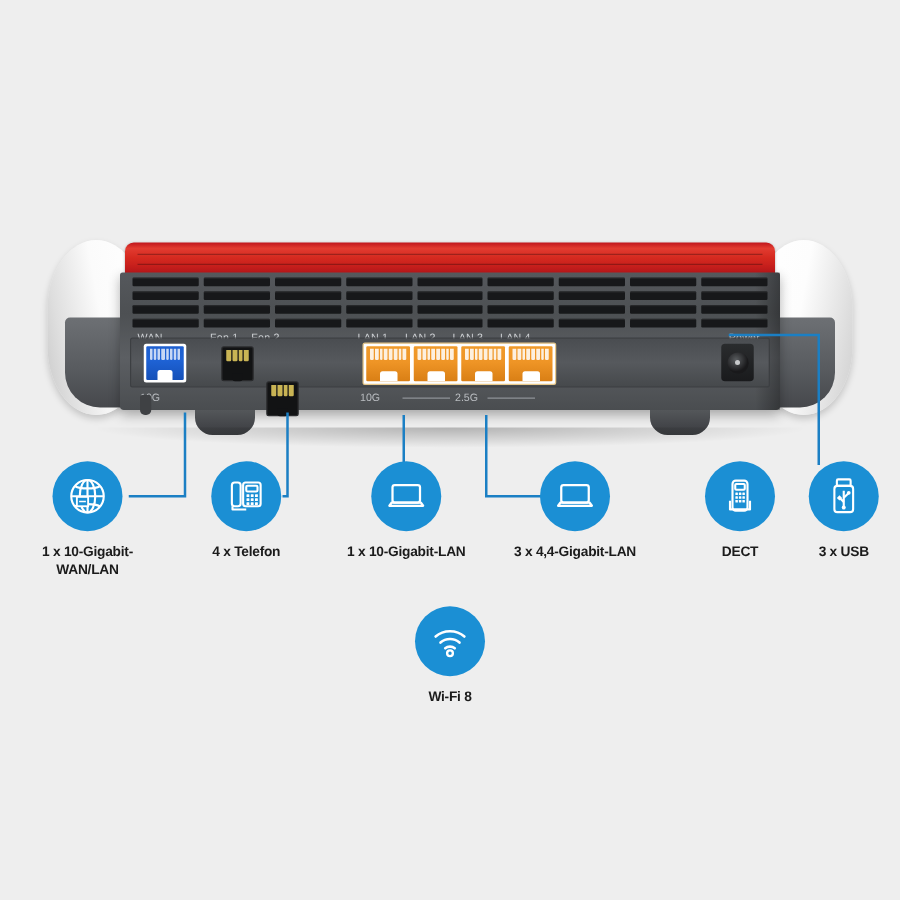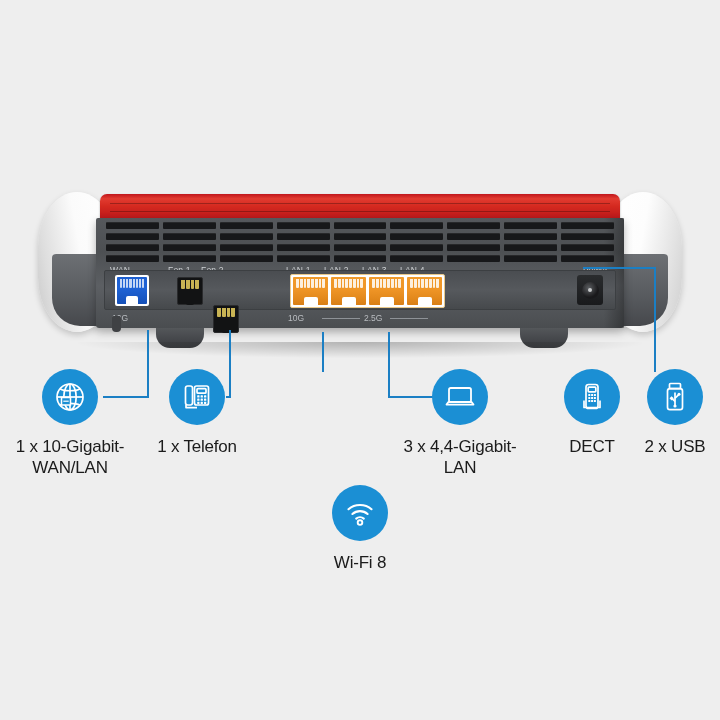--- a/index.html
+++ b/index.html
@@ -180,21 +180,21 @@
   .feature {
     position:absolute; width:124px; text-align:center;
   }
   .circle {
     width:56px; height:56px; border-radius:50%;
     background:#1b8fd4; margin:0 auto;
     display:flex; align-items:center; justify-content:center;
   }
   .circle svg { display:block; }
   .feat-label {
-    margin-top:11px; font-size:17px; font-weight:normal; color:#1b1b1b;
+    margin-top:11px; font-size:11px; font-weight:bold; color:#1b1b1b;
     line-height:1.25; letter-spacing:-.2px; white-space:pre-line;
   }
 </style>
 </head>
 <body>
 
 <div id="stage">
 
   <div class="router">
 
@@ -420,23 +420,34 @@
           <rect x="24.0" y="15.3" width="2.3" height="2.3" rx=".4"></rect>
           <rect x="17.2" y="18.5" width="2.3" height="2.3" rx=".4"></rect>
           <rect x="20.6" y="18.5" width="2.3" height="2.3" rx=".4"></rect>
           <rect x="24.0" y="18.5" width="2.3" height="2.3" rx=".4"></rect>
           <rect x="17.2" y="21.7" width="2.3" height="2.3" rx=".4"></rect>
           <rect x="20.6" y="21.7" width="2.3" height="2.3" rx=".4"></rect>
           <rect x="24.0" y="21.7" width="2.3" height="2.3" rx=".4"></rect>
         </g>
       </svg>
     </div>
-    <div class="feat-label">1 x Telefon</div>
-  </div>
-
+    <div class="feat-label">4 x Telefon</div>
+  </div>
+
+  <div class="feature" style="left:263px; top:369px;">
+    <div class="circle">
+      <svg width="36" height="36" viewBox="0 0 36 36">
+        <g fill="none" stroke="#ffffff" stroke-width="1.8" stroke-linejoin="round">
+          <rect x="7" y="9" width="22" height="14" rx="1.8"></rect>
+          <path d="M4.5,25.6 L31.5,25.6 L29.6,23 L6.4,23 Z"></path>
+        </g>
+      </svg>
+    </div>
+    <div class="feat-label">1 x 10-Gigabit-LAN</div>
+  </div>
 
   <div class="feature" style="left:398px; top:369px;">
     <div class="circle">
       <svg width="36" height="36" viewBox="0 0 36 36">
         <g fill="none" stroke="#ffffff" stroke-width="1.8" stroke-linejoin="round">
           <rect x="7" y="9" width="22" height="14" rx="1.8"></rect>
           <path d="M4.5,25.6 L31.5,25.6 L29.6,23 L6.4,23 Z"></path>
         </g>
       </svg>
     </div>
@@ -475,21 +486,21 @@
           <rect x="9.5" y="8.7" width="15" height="21" rx="2.4"></rect>
           <line x1="17" y1="12.5" x2="17" y2="25.5"></line>
           <path d="M17,18.2 L20.6,14.8"></path>
           <path d="M17,21.5 L13.6,18.2"></path>
         </g>
         <circle cx="21" cy="14.2" r="1.5" fill="#ffffff"></circle>
         <rect x="12.1" y="16.8" width="3" height="3" fill="#ffffff" transform="rotate(45 13.6 18.3)"></rect>
         <circle cx="17" cy="26" r="1.6" fill="#ffffff"></circle>
       </svg>
     </div>
-    <div class="feat-label">2 x USB</div>
+    <div class="feat-label">3 x USB</div>
   </div>
 
   <div class="feature" style="left:298px; top:485px;">
     <div class="circle">
       <svg width="36" height="36" viewBox="0 0 36 36">
         <g fill="none" stroke="#ffffff" stroke-width="2.1" stroke-linecap="round">
           <path d="M6.5,14.2 C12.8,8.6 23.2,8.6 29.5,14.2"></path>
           <path d="M10.4,19 C14.6,15.2 21.4,15.2 25.6,19"></path>
           <path d="M14.2,23.6 C16.3,21.8 19.7,21.8 21.8,23.6"></path>
         </g>

